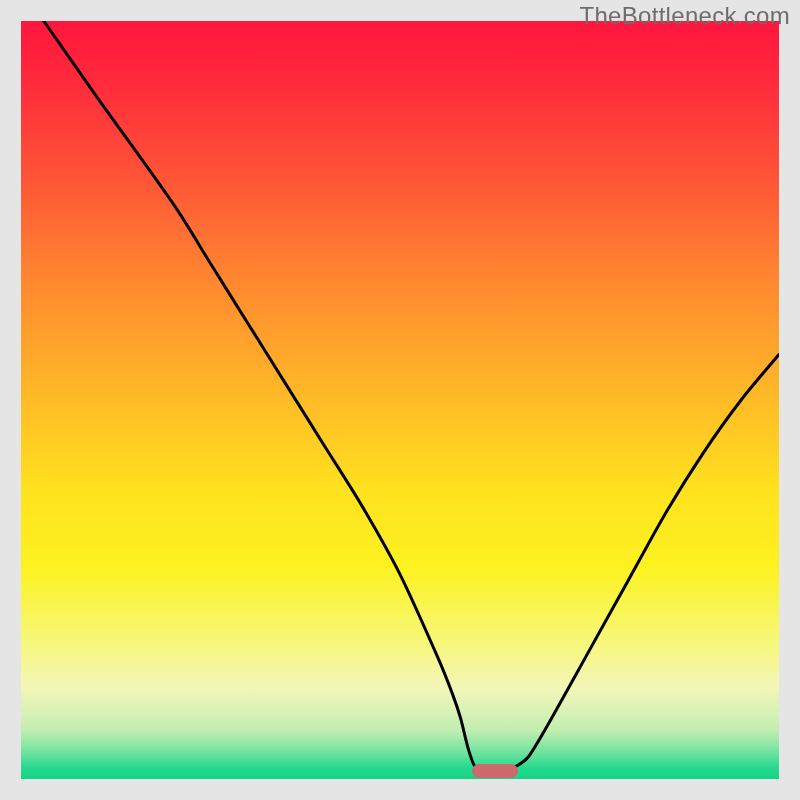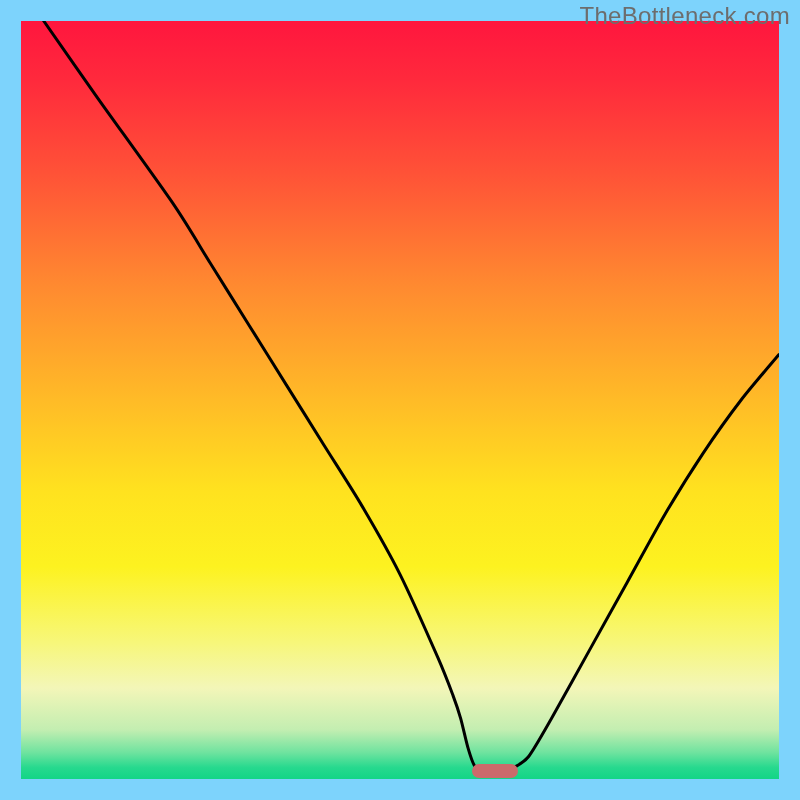--- a/index.html
+++ b/index.html
@@ -8,21 +8,21 @@
     width: 800px;
     height: 800px;
     background: #000;
     overflow: hidden;
     font-family: Arial, Helvetica, sans-serif;
   }
   .frame {
     position: relative;
     width: 800px;
     height: 800px;
-    background: #7dd3fc;
+    background: #e5e5e5;
   }
   .watermark {
     position: absolute;
     top: 2px;
     right: 10px;
     color: #6d6d6d;
     font-size: 24px;
     font-weight: 500;
     letter-spacing: 0.3px;
     z-index: 20;

